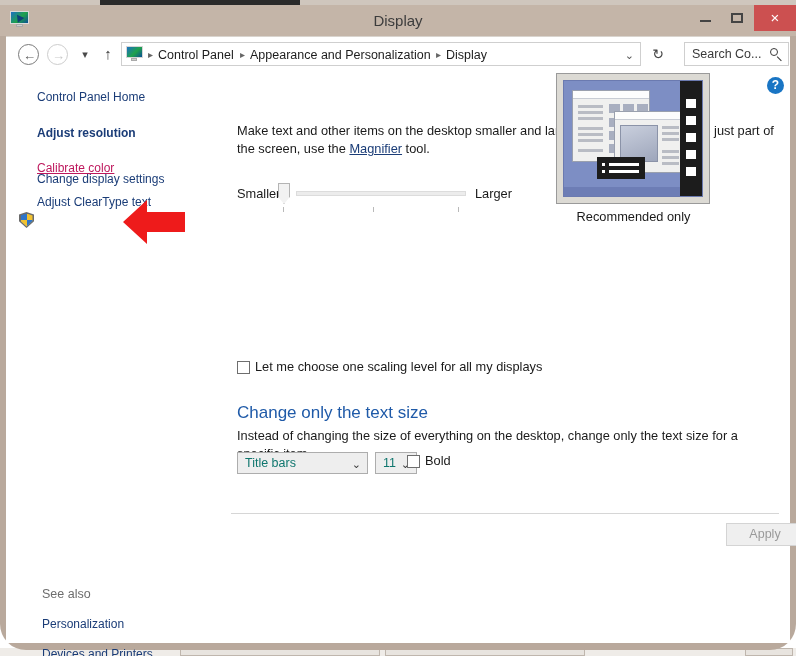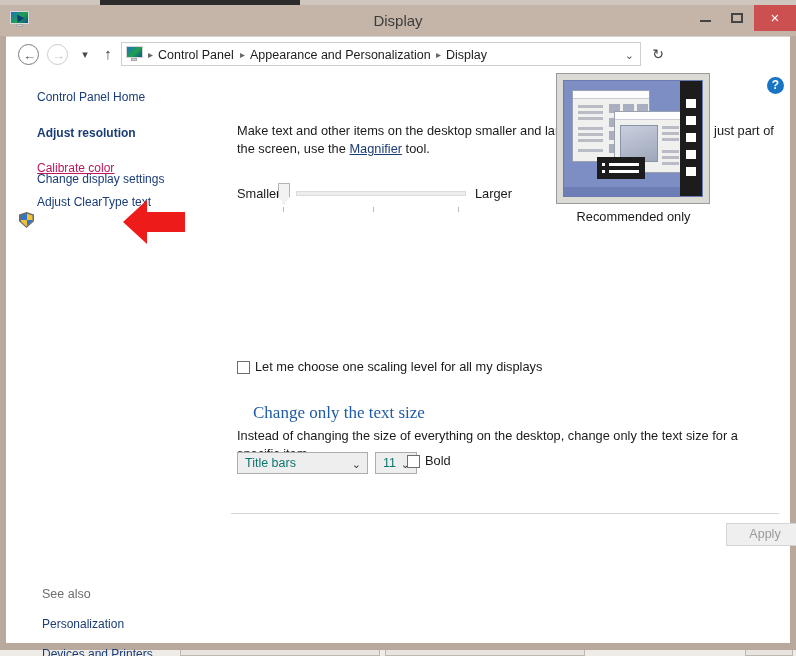--- a/index.html
+++ b/index.html
@@ -31,20 +31,21 @@
     box-sizing: border-box;
   }
 
   
   #window {
     position: absolute;
     left: 0; top: 5px;
     width: 796px; height: 645px;
     background: #b9a99c;
     box-sizing: border-box;
+    border-radius: 26px;
   }
   #titlebar {
     position: relative;
     height: 31px;
     background: #c4b5a8;
   }
   #title-icon {
     position: absolute; left: 10px; top: 6px;
     width: 19px; height: 17px;
   }
@@ -296,21 +297,21 @@
     text-align: center;
     line-height: 17px;
   }
   .h1 {
     position: absolute;
     font-size: 17px;
     color: #1f5aa8;
     white-space: nowrap;
   }
   #h1-size { left: 16px; top: 23px; }
-  #h1-text { left: 32px; top: 333px; font-family: Liberation Serif, serif; }
+  #h1-text { left: 16px; top: 333px; }
   .desc {
     position: absolute;
     left: 16px;
     width: 545px;
     font-size: 12.8px;
     color: #1a1a1a;
     line-height: 18px;
   }
   #desc-size { top: 52px; }
   #desc-text { top: 357px; }
@@ -546,20 +547,27 @@
       <span class="crumb" style="left:36px;">Control Panel</span>
       <span class="crumb-sep" style="left:118px;">▸</span>
       <span class="crumb" style="left:128px;">Appearance and Personalization</span>
       <span class="crumb-sep" style="left:314px;">▸</span>
       <span class="crumb" style="left:324px;">Display</span>
       <span id="addr-chevron">⌄</span>
     </div>
 
     <div id="nav-refresh">↻</div>
 
+    <div id="searchbox">
+      <span id="search-text">Search Co...</span>
+      <span id="search-icon">
+        <span class="mag-c"></span>
+          <span class="mag-h"></span>
+      </span>
+    </div>
   </div>
 
   <div id="page">
 
     <div id="sidebar">
       <span class="side-link" style="top:19px;">Control Panel Home</span>
 
       <span class="side-link" style="top:55px;font-weight:bold;">Adjust resolution</span>
 
       <span id="uac-shield">

